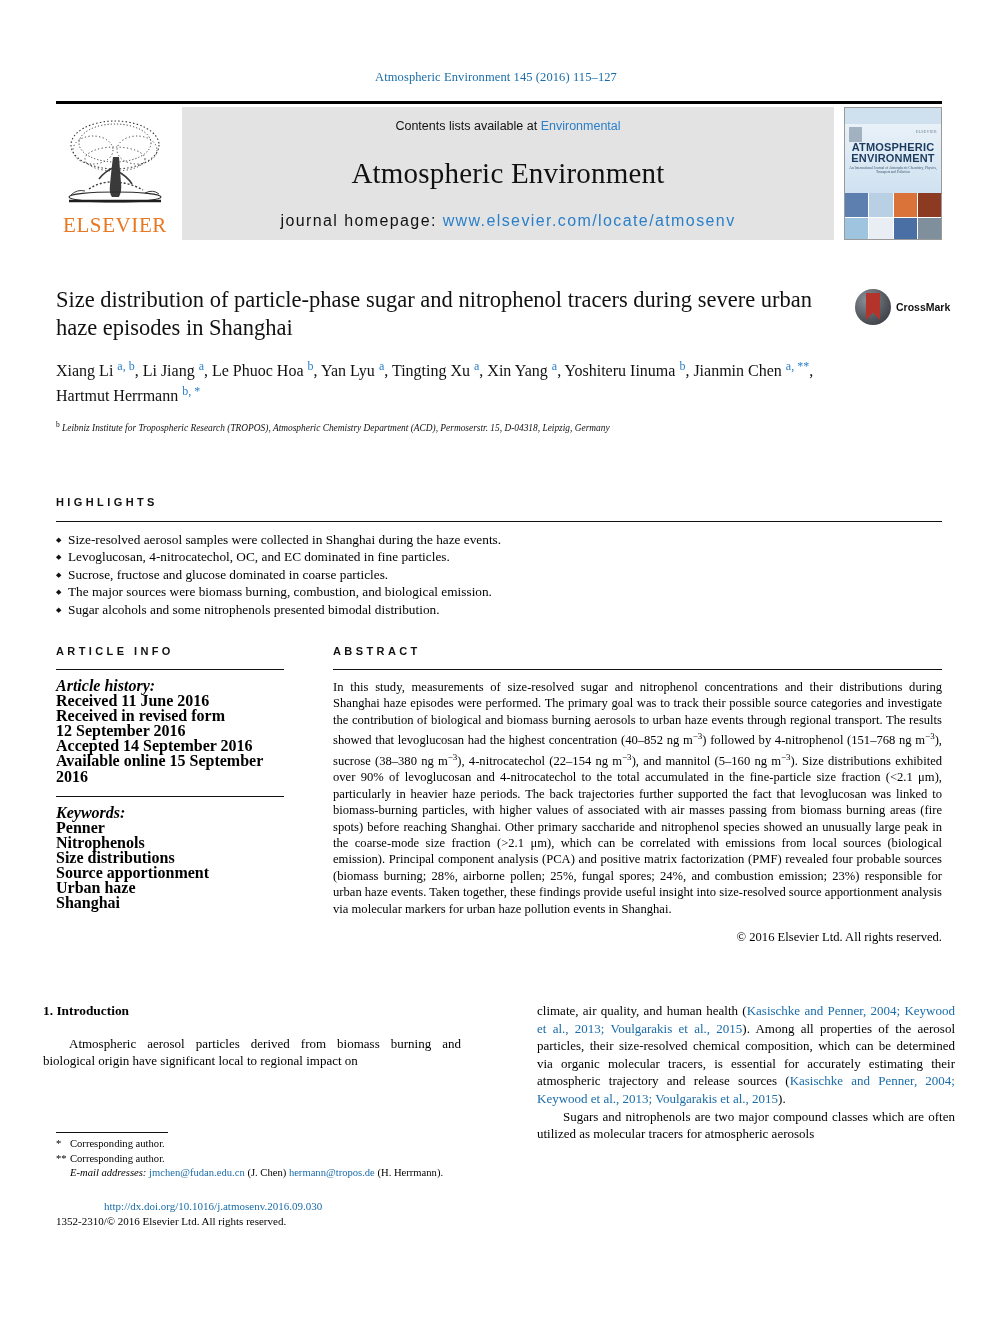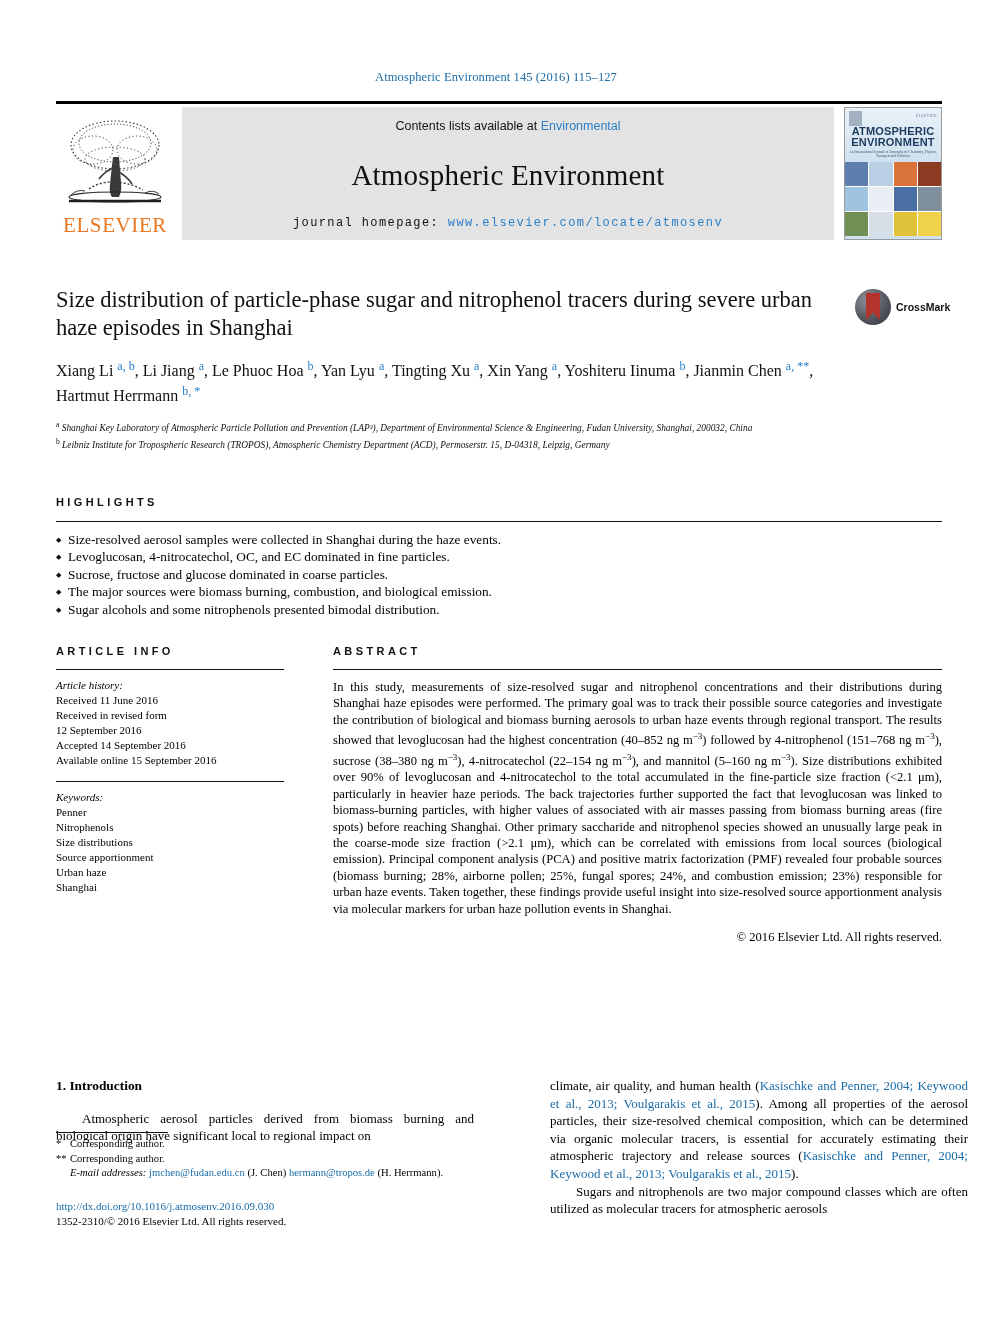--- a/index.html
+++ b/index.html
@@ -93,40 +93,41 @@
     text-decoration: none;
   }
   .banner-title {
     font-family: "Liberation Serif", serif;
     font-size: 29px;
     color: #111;
     letter-spacing: .2px;
     margin-top: 2px;
   }
   .banner-home {
-    font-family: Liberation Mono, monospace;
-    font-size: 12px;
+    font-family: Liberation Sans, sans-serif;
+    font-size: 16px;
     letter-spacing: 1.4px;
     color: #111;
   }
   .banner-home .url {
     color: #2a7fc9;
   }
   .cover {
     flex: 0 0 96px;
     width: 96px;
     border: 1px solid #9a9a9a;
     background: #cfe0ef;
     position: relative;
     overflow: hidden;
   }
   .cover-top {
-    height: 54px;
+    height: 69px;
     background: linear-gradient(#e9f1f8, #cfe1f0);
     position: relative;
+    margin-top: 16px;
   }
   .cover-els {
     position: absolute;
     top: 3px;
     left: 4px;
     width: 13px;
     height: 15px;
     background: #6b7f93;
     opacity: .55;
   }
@@ -294,22 +295,23 @@
   }
   .col-info {
     width: 228px;
     flex: 0 0 228px;
   }
   .col-abs {
     flex: 1 1 auto;
     margin-left: 49px;
   }
   .info-body {
-    font-size: 11px;
+    font-size: 16px;
     line-height: 15.1px;
+    font-weight: bold;
   }
   .info-body .grp-title {
     font-style: italic;
   }
   .info-rule {
     border-top: 1.6px solid #111;
     margin-top: 12px;
     margin-bottom: 8px;
   }
   .kw-rule {
@@ -331,24 +333,25 @@
   .abstract-text sup { font-size: 9px; }
   .copyright {
     text-align: right;
     font-size: 12.6px;
     margin-top: 13px;
   }
 
   
   .body-cols {
     position: absolute;
-    top: 1077px;
+    top: 1002px;
     left: 56px;
     width: 886px;
     display: flex;
+    justify-content: center;
   }
   .bcol {
     width: 418px;
     flex: 0 0 418px;
     font-size: 13px;
     line-height: 17.6px;
     text-align: justify;
   }
   .bcol.right { margin-left: 76px; }
   .sec-title {
@@ -385,21 +388,21 @@
   .fn-emails a { color: #1a6ca8; text-decoration: none; }
 
   .doi-block {
     position: absolute;
     top: 1199px;
     left: 56px;
     width: 500px;
     font-size: 11px;
     line-height: 15px;
   }
-  .doi-link { color: #1a6ca8; text-decoration: none; }
+  .doi-link { color: #1a6ca8; text-decoration: none; margin-left: 48px; }
 </style>
 </head>
 <body>
 
 <div class="page">
 
   <div class="running-head">Atmospheric Environment 145 (2016) 115–127</div>
 
   <div class="masthead">
     <div class="masthead-inner">
@@ -462,21 +465,20 @@
         </div>
       </div>
 
     </div>
   </div>
 
   <div class="title-block">
     <h1 class="article-title">Size distribution of particle-phase sugar and nitrophenol tracers during severe urban haze episodes in Shanghai</h1>
     <div class="authors">Xiang Li <sup>a, b</sup>, Li Jiang <sup>a</sup>, Le Phuoc Hoa <sup>b</sup>, Yan Lyu <sup>a</sup>, Tingting Xu <sup>a</sup>, Xin Yang <sup>a</sup>, Yoshiteru Iinuma <sup>b</sup>, Jianmin Chen <sup>a, **</sup>, Hartmut Herrmann <sup>b, *</sup></div>
     <div class="affils">
-      <div><sup>a</sup> <span>Shanghai Key Laboratory of Atmospheric Particle Pollution and Prevention (LAP³), Department of Environmental Science &amp; Engineering, Fudan University, Shanghai, 200032, China</span></div>
       <div><sup>b</sup> <span>Leibniz Institute for Tropospheric Research (TROPOS), Atmospheric Chemistry Department (ACD), Permoserstr. 15, D-04318, Leipzig, Germany</span></div>
     </div>
   </div>
 
   <div class="crossmark">
     <div class="cm-circle">
       <div class="cm-ribbon"></div>
     </div>
     <div class="cm-label">CrossMark</div>
   </div>

